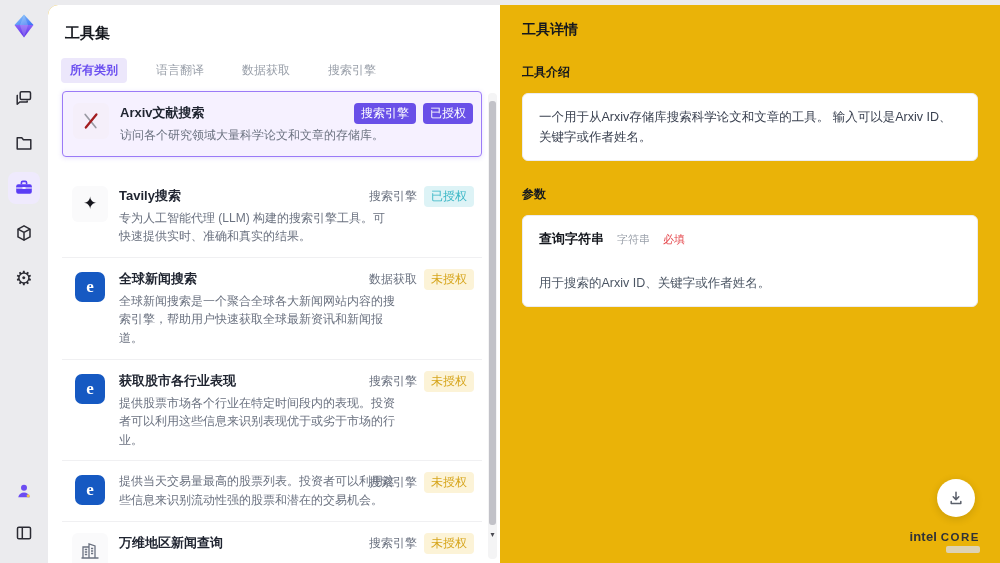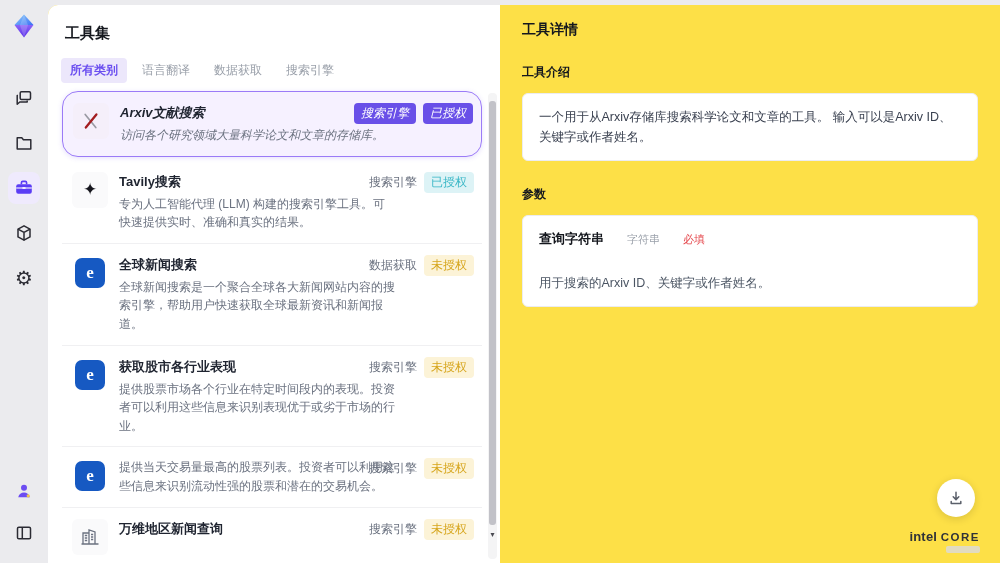--- a/index.html
+++ b/index.html
@@ -9,53 +9,53 @@
   
   .sidebar{position:absolute;left:0;top:0;width:48px;height:100%;display:flex;flex-direction:column;align-items:center;}
   .logo-wrap{margin-top:10px;width:32px;height:32px;display:flex;align-items:center;justify-content:center;}
   .side-nav{margin-top:40px;display:flex;flex-direction:column;gap:13px;}
   .nav-item{width:32px;height:32px;border-radius:8px;display:flex;align-items:center;justify-content:center;cursor:pointer;}
   .nav-item.active{background:#efeafd;}
   .side-bottom{position:absolute;bottom:14px;left:0;width:48px;display:flex;flex-direction:column;align-items:center;gap:10px;}
   .icon{display:inline-flex;align-items:center;justify-content:center;line-height:1;}
 
   
-  .main{position:absolute;left:48px;top:5px;right:0;bottom:0;border-top-left-radius:10px;overflow:hidden;display:flex;background:#fde047;justify-content:flex-end;}
+  .main{position:absolute;left:48px;top:5px;right:0;bottom:0;border-top-left-radius:10px;overflow:hidden;display:flex;background:#eab308;justify-content:flex-end;}
   .list-panel{width:452px;flex:none;background:#fff;position:relative;overflow:hidden;}
   .detail-panel{flex:1;position:relative;padding:16px 22px;box-sizing:border-box;}
 
   
   .lp-title{padding:19px 17px 0;font-size:15px;font-weight:bold;color:#15181e;}
-  .tabs{display:flex;gap:6px;padding:15px 13px 6px;font-family:Liberation Serif, serif;}
+  .tabs{display:flex;gap:20px;padding:15px 13px 6px;font-family:Liberation Serif, serif;}
   .tab{font-size:12px;color:#9aa0aa;padding:4px 9px;border-radius:4px;cursor:pointer;white-space:nowrap;}
   .tab.active{color:#6a4ef0;background:#ece7fb;font-weight:bold;}
   .cards{padding:2px 18px 0 14px;}
   .card{position:relative;display:flex;gap:11px;padding:11px 10px;border-bottom:1px solid #f0f0f2;cursor:pointer;box-sizing:border-box;}
-  .card.selected{border:1.5px solid #9b7bf7;background:#f6f1ff;border-radius:16px;margin-bottom:4px;box-shadow:0 1px 5px rgba(110,80,240,.18);font-style:italic;}
+  .card.selected{border:1.5px solid #9b7bf7;background:#f6f1ff;border-radius:4px;margin-bottom:18px;box-shadow:0 1px 5px rgba(110,80,240,.18);}
   .icon-box{width:36px;height:36px;border-radius:6px;display:flex;align-items:center;justify-content:center;flex:none;}
   .c-mid{min-width:0;}
   .c-title{font-size:13px;font-weight:bold;color:#1f2430;margin:1px 0 4px;}
   .c-desc{font-size:12px;color:#6b7280;line-height:1.55;width:276px;}
   .tags{position:absolute;top:11px;right:8px;display:flex;gap:7px;align-items:center;}
   .tag{font-size:12px;padding:2px 7px;border-radius:4px;white-space:nowrap;}
   .tag.filled{background:#6950e8;color:#fff;}
   .tag.plain{color:#6b7280;padding:2px 0;background:transparent;}
   .tag.cyan{background:#ddf3f6;color:#3ab7c6;}
   .tag.yellow{background:#fcf3d7;color:#d6a51c;}
 
   
   .sb-track{position:absolute;right:3px;top:88px;bottom:4px;width:9px;background:#f4f4f5;border-radius:4px;}
   .sb-thumb{position:absolute;right:4px;top:96px;height:424px;width:7px;background:#c2c2c8;border-radius:3px;}
   .sb-arrow{position:absolute;right:3px;bottom:24px;width:9px;text-align:center;font-size:8px;color:#4a4a52;}
 
   
   .dp-title{font-size:14px;font-weight:bold;color:#15181e;}
   .dp-section{font-size:12px;font-weight:bold;color:#15181e;margin-top:25px;}
   .dp-box{background:#fff;border:1px solid #ececf0;border-radius:6px;margin-top:12px;padding:13px 16px;font-size:12.5px;color:#3a4150;line-height:1.6;}
-  .param-head{display:flex;align-items:baseline;gap:23px;}
+  .param-head{display:flex;align-items:baseline;gap:13px;}
   .param-name{font-size:13px;font-weight:bold;color:#15181e;}
   .param-type{font-size:11px;color:#9aa0aa;}
   .param-req{font-size:11px;color:#e5484d;}
   .param-desc{margin-top:23px;font-size:12.5px;color:#4b5563;}
 
   .fab{position:absolute;right:25px;bottom:46px;width:38px;height:38px;border-radius:50%;background:#fff;
        box-shadow:0 2px 8px rgba(0,0,0,.14);display:flex;align-items:center;justify-content:center;cursor:pointer;}
   .intel{position:absolute;right:20px;bottom:10px;text-align:center;color:#2f3238;}
   .intel-main{font-size:13px;}
   .intel-main .i1{font-weight:bold;letter-spacing:.2px;}

